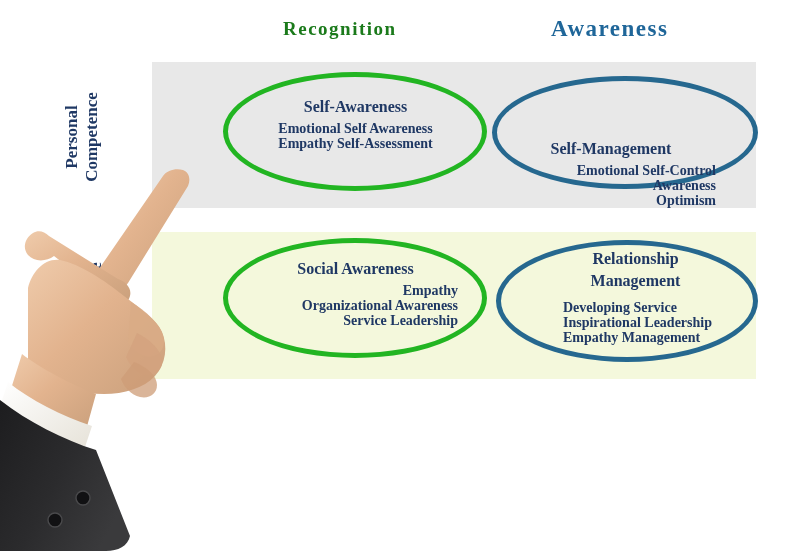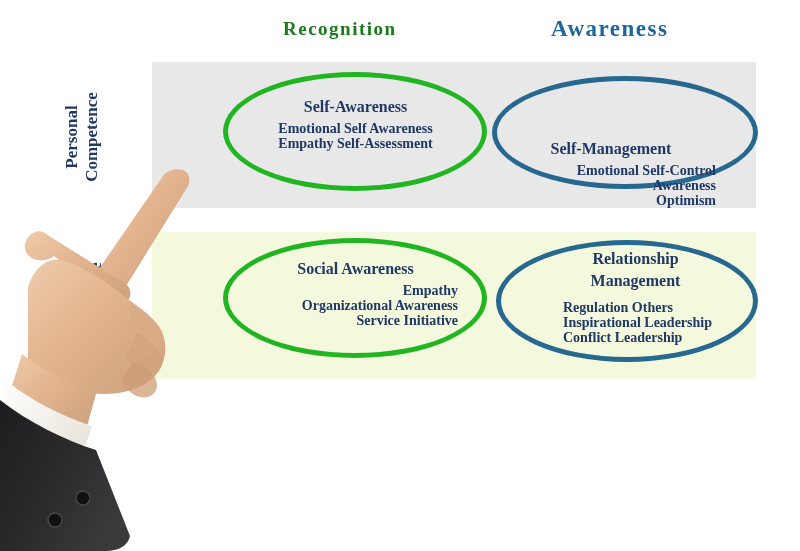--- a/index.html
+++ b/index.html
@@ -174,31 +174,31 @@
       <span class="q-item">Awareness</span>
       <span class="q-item">Optimism</span>
     </div>
   </div>
 
   <div class="quadrant" id="quad-social-awareness">
     <div class="q-title">Social Awareness</div>
     <div class="q-items">
       <span class="q-item">Empathy</span>
       <span class="q-item">Organizational Awareness</span>
-      <span class="q-item">Service Initiative</span>
+      <span class="q-item">Service Leadership</span>
     </div>
   </div>
 
   <div class="quadrant" id="quad-relationship-mgmt">
     <div class="q-title">Relationship
 Management</div>
     <div class="q-items">
-      <span class="q-item">Regulation Others</span>
+      <span class="q-item">Developing Service</span>
       <span class="q-item">Inspirational Leadership</span>
-      <span class="q-item">Conflict Leadership</span>
+      <span class="q-item">Empathy Management</span>
     </div>
   </div>
 
   <div id="hand-illustration">
     <svg width="210" height="383" viewBox="0 0 210 383" xmlns="http://www.w3.org/2000/svg">
       <defs>
         <linearGradient id="skinGrad" x1="0" y1="0" x2="1" y2="1">
           <stop offset="0%" stop-color="#efcbab"></stop>
           <stop offset="45%" stop-color="#e2b38e"></stop>
           <stop offset="100%" stop-color="#caa07c"></stop>

